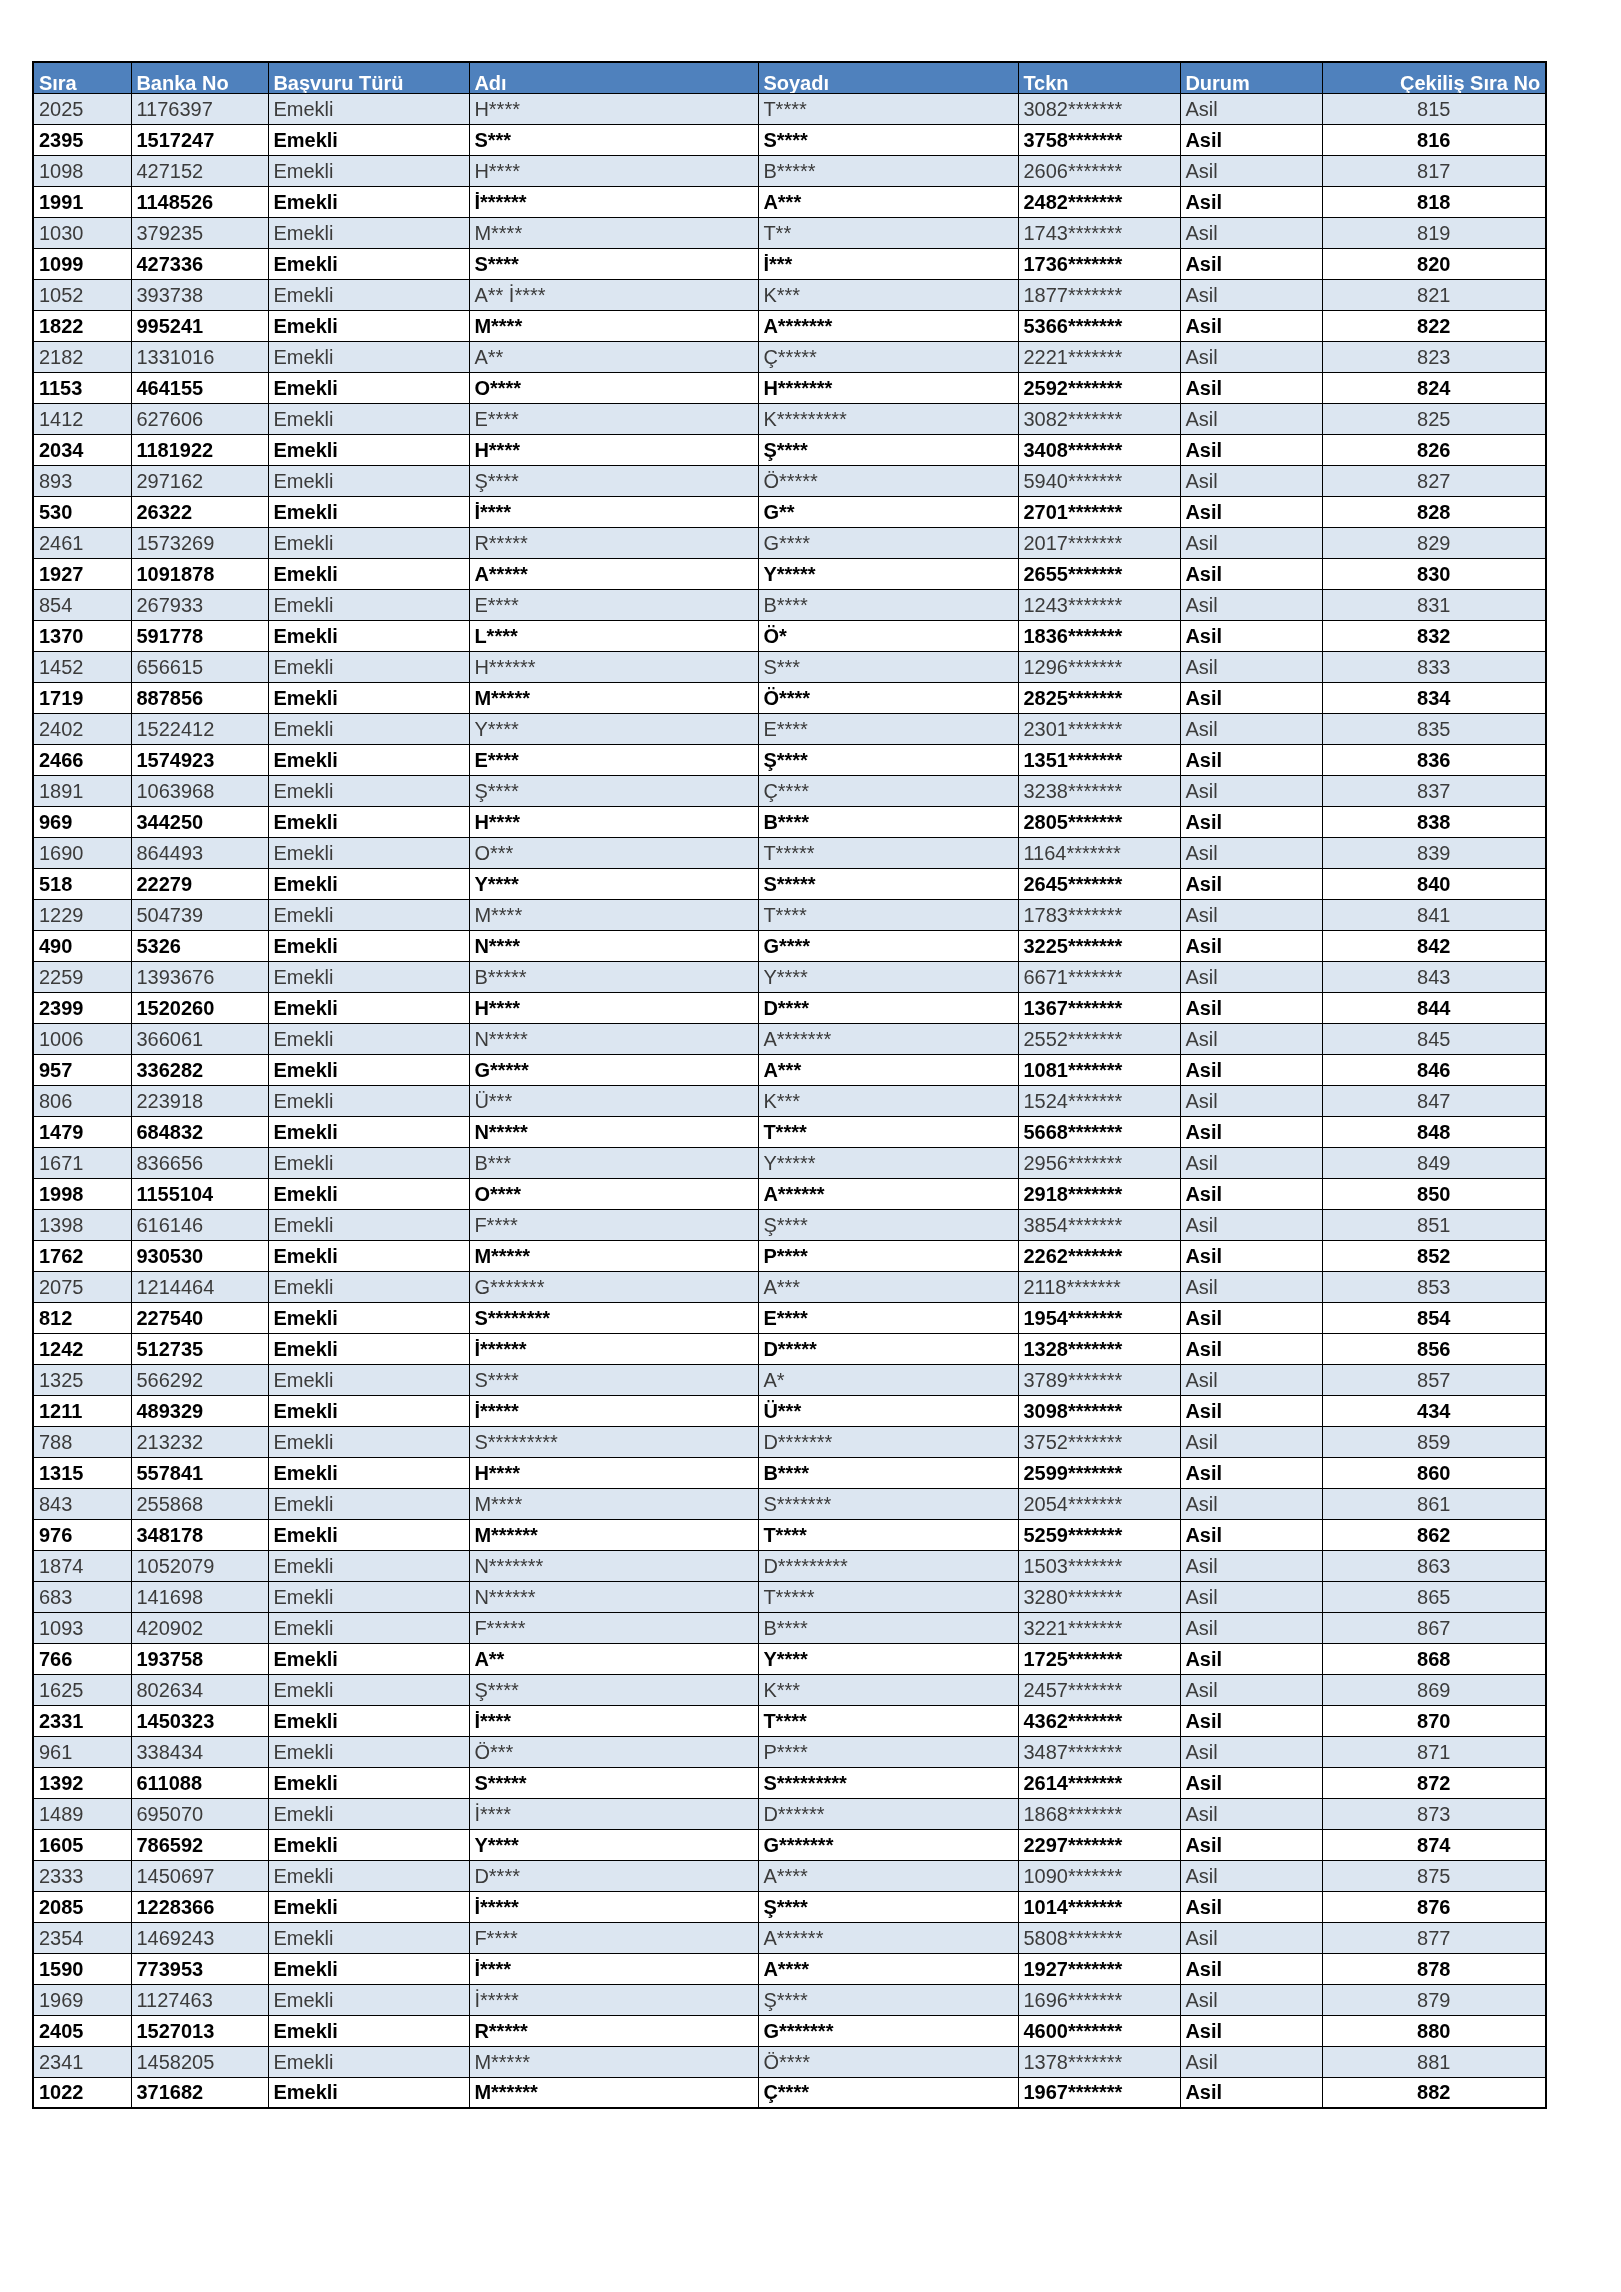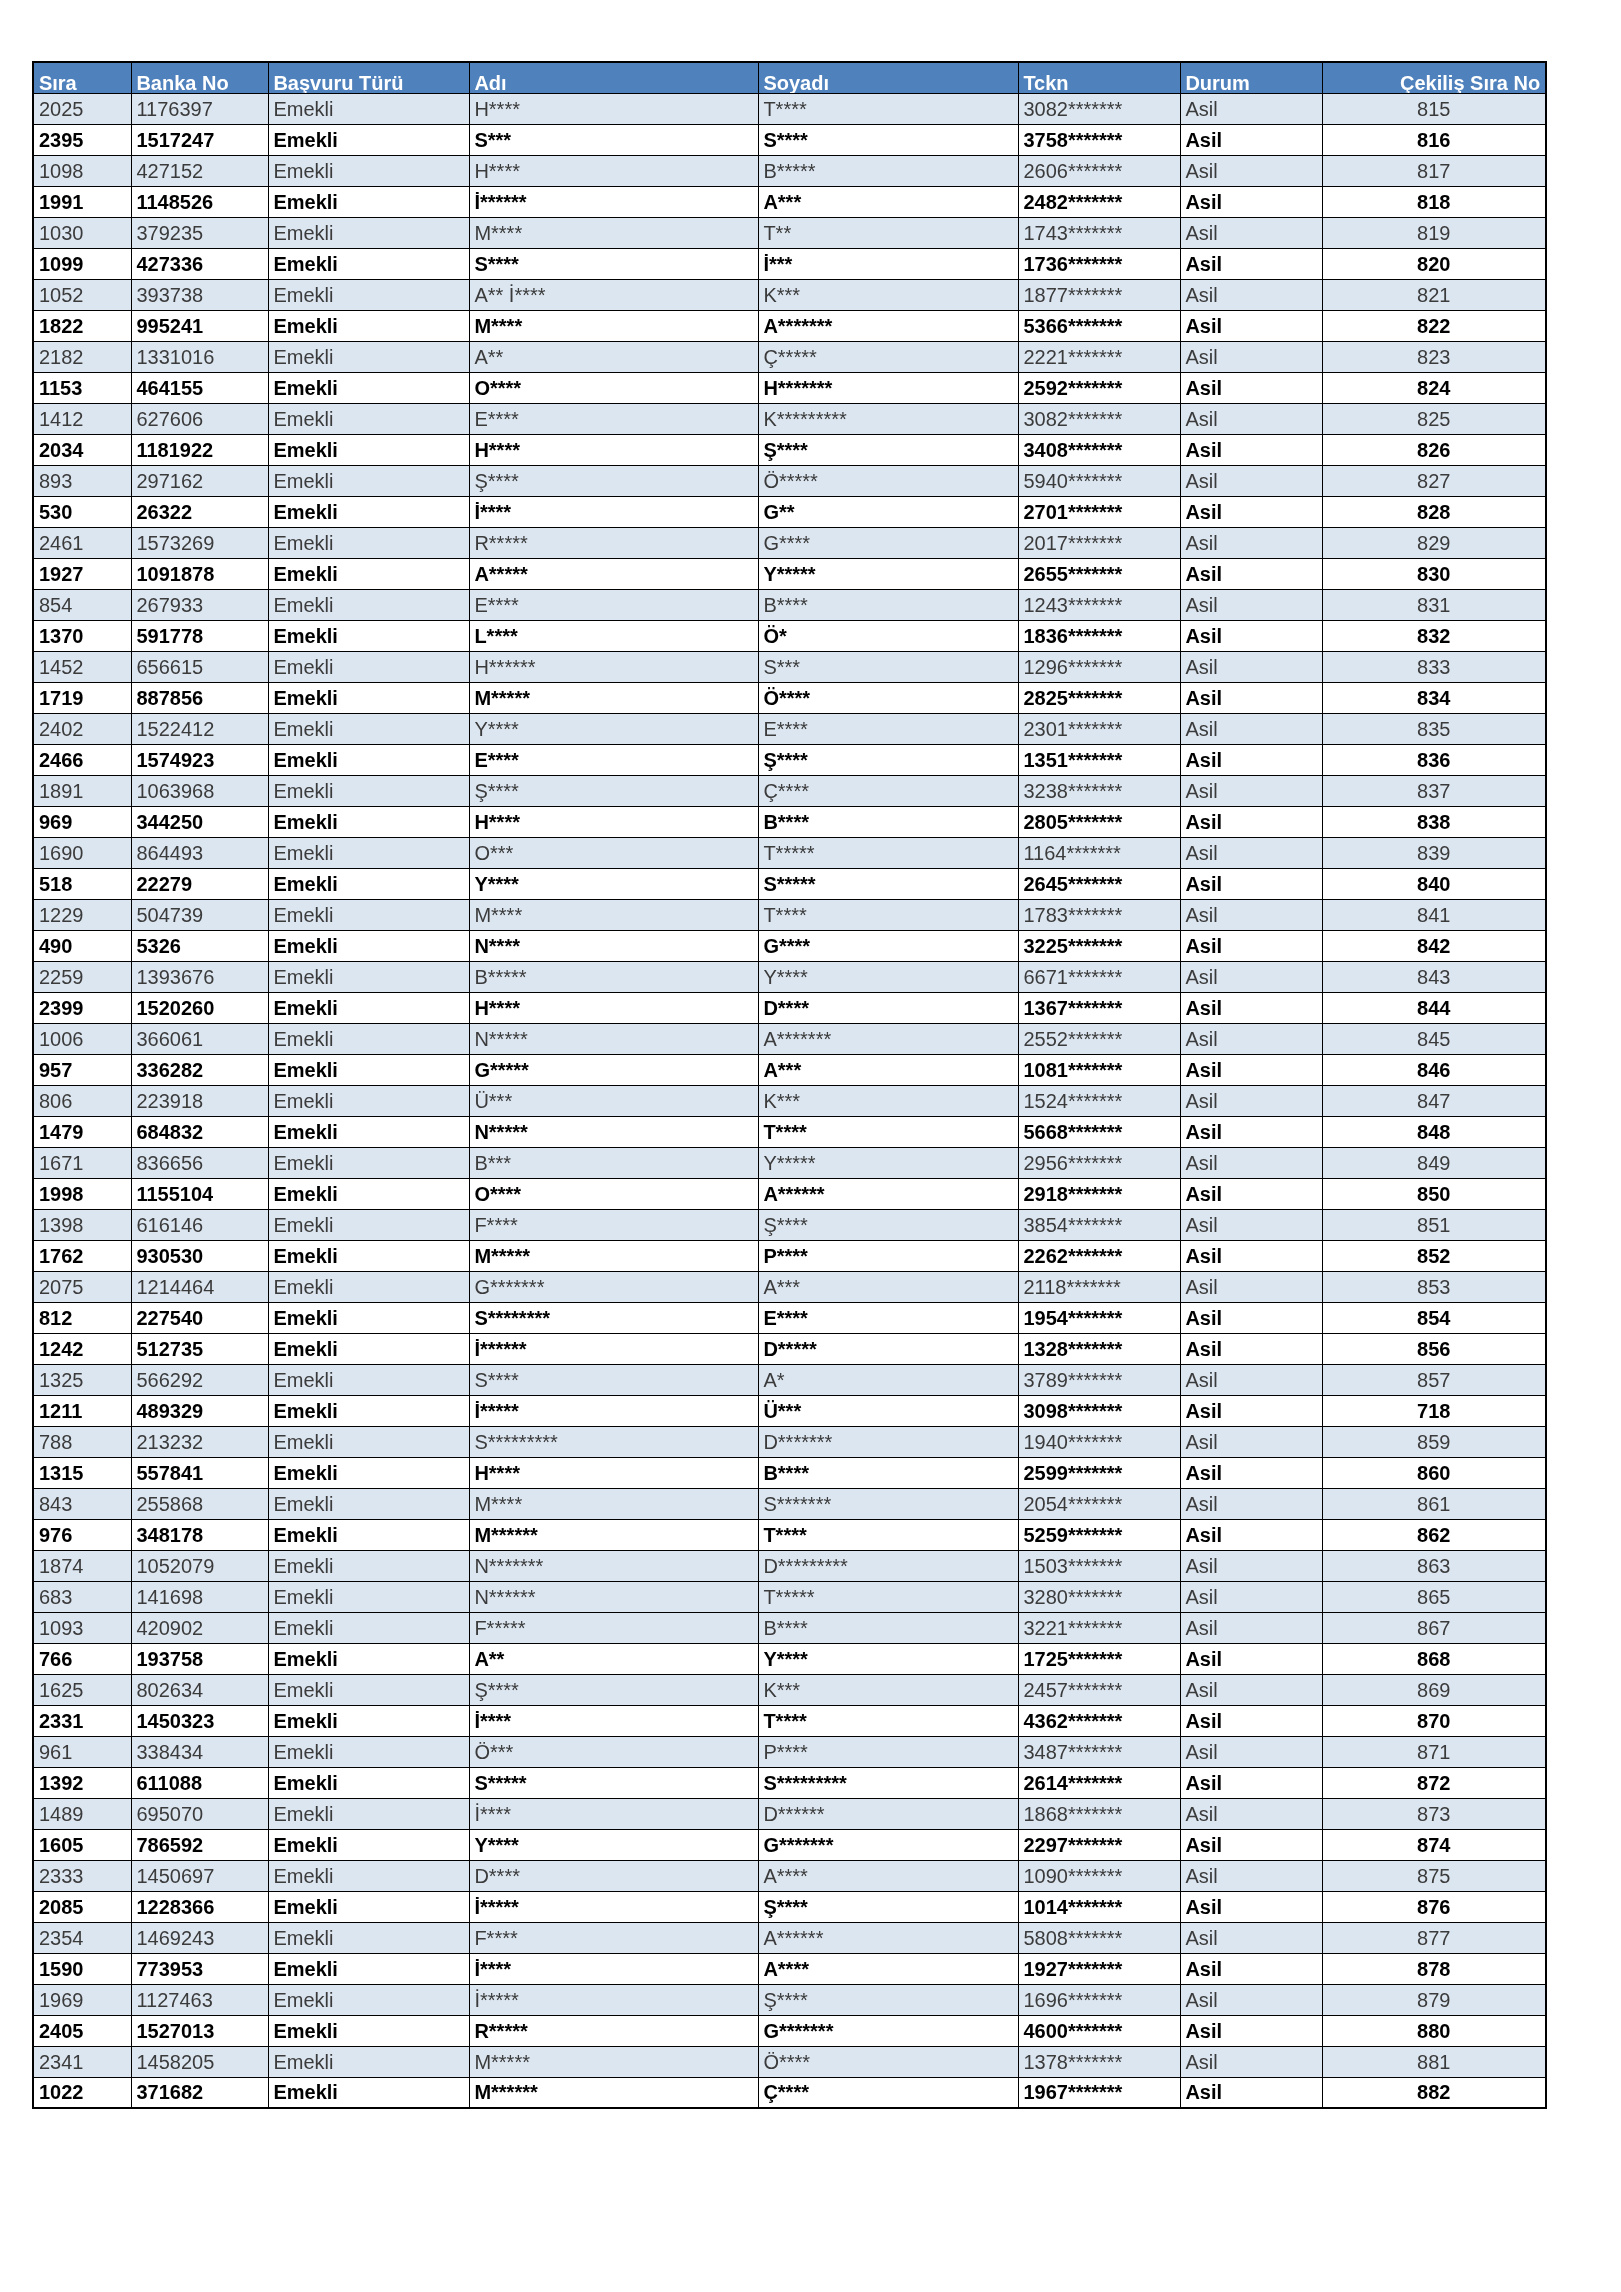--- a/index.html
+++ b/index.html
@@ -524,29 +524,29 @@
           <td class="c-cekilis">857</td>
         </tr>
         <tr class="plain">
           <td>1211</td>
           <td>489329</td>
           <td>Emekli</td>
           <td>İ*****</td>
           <td>Ü***</td>
           <td>3098*******</td>
           <td>Asil</td>
-          <td class="c-cekilis">718</td>
+          <td class="c-cekilis">434</td>
         </tr>
         <tr class="shade">
           <td>788</td>
           <td>213232</td>
           <td>Emekli</td>
           <td>S*********</td>
           <td>D*******</td>
-          <td>1940*******</td>
+          <td>3752*******</td>
           <td>Asil</td>
           <td class="c-cekilis">859</td>
         </tr>
         <tr class="plain">
           <td>1315</td>
           <td>557841</td>
           <td>Emekli</td>
           <td>H****</td>
           <td>B****</td>
           <td>2599*******</td>

